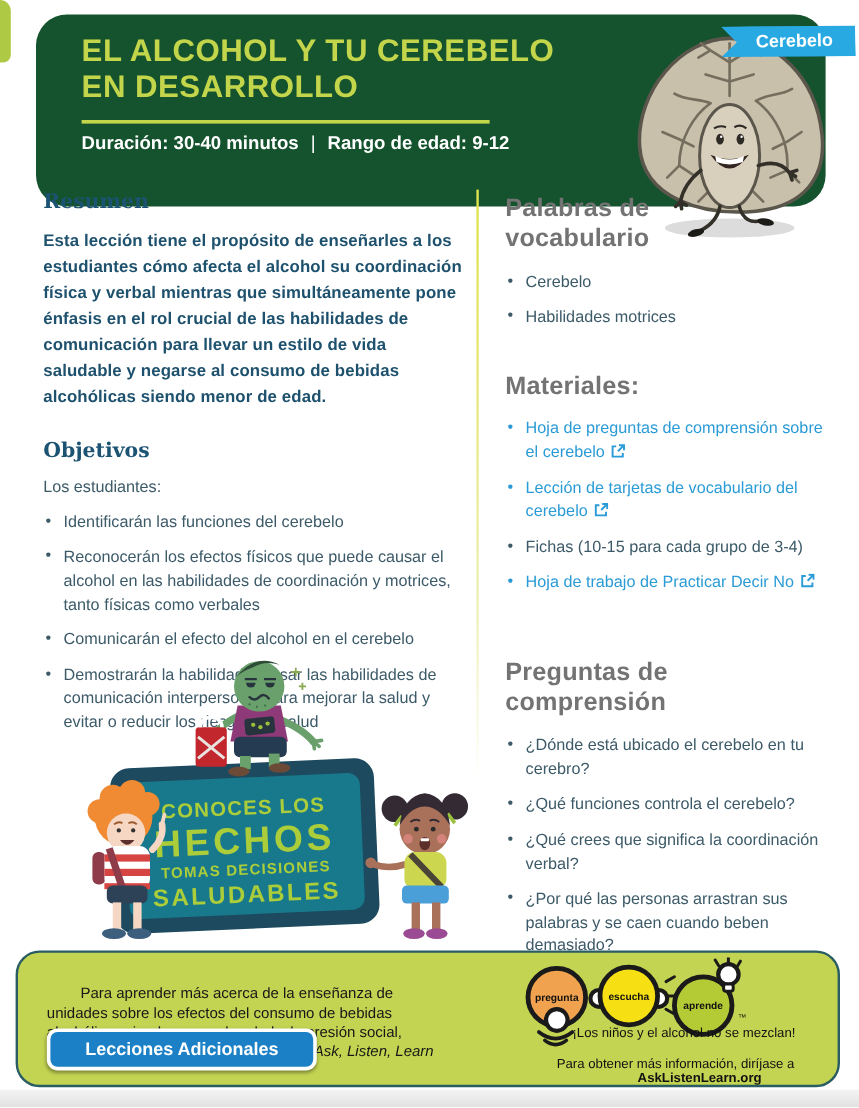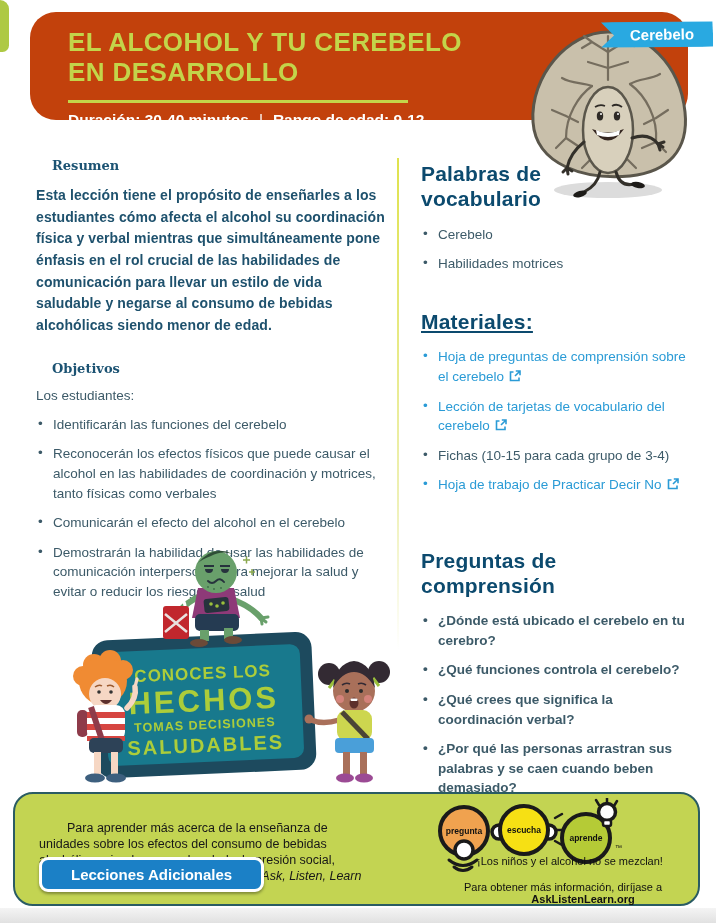--- a/index.html
+++ b/index.html
@@ -6,22 +6,22 @@
   .page { position:relative; width:716px; height:923px; background:#ffffff; overflow:hidden;
           font-family:"Liberation Sans", sans-serif; }
 
   .gray-bottom { position:absolute; left:0; right:0; top:908px; height:15px;
                  background:linear-gradient(180deg,#f4f4f4,#e1e1e1); }
 
   .corner-green { position:absolute; left:0; top:0; width:9px; height:52px;
                   background:#aec944; border-radius:0 14px 10px 0; }
 
   
-  .header { position:absolute; left:30px; top:12px; width:658px; height:108px;
-            background:#c2410c; border-radius:26px;text-decoration:underline; }
+  .header { position:absolute; left:30px; top:12px; width:658px; height:160px;
+            background:#14532d; border-radius:26px;text-decoration:underline; }
   .title { position:absolute; left:38px; top:15px; width:410px; color:#c3d54a;
            font-size:26px; line-height:1.16; font-weight:800; letter-spacing:0.4px; }
   .title-rule { position:absolute; left:38px; top:88px; width:340px; height:3px; background:#c3d54a; }
   .meta { position:absolute; left:38px; top:99px; color:#ffffff; font-size:15.5px; font-weight:700; }
   .meta .sep { margin:0 10px; font-weight:400; }
 
   .ribbon { position:absolute; left:601px; top:21px; width:112px; height:27px; background:#29a9e1;
             color:#fff; font-weight:700; font-size:15px; display:flex; align-items:center;
             justify-content:center; padding-left:10px; box-sizing:border-box;
             clip-path:polygon(0 0,100% 6%,100% 100%,0 94%,13px 50%);
@@ -29,43 +29,43 @@
 
   .brain-svg { position:absolute; left:522px; top:26px; width:178px; height:178px; z-index:2; }
 
   
   .divider { position:absolute; left:397px; top:158px; width:2px; height:492px;
              background:linear-gradient(180deg,#dfe24d 0%,#eef0b6 70%,rgba(255,255,255,0) 100%); }
 
   .col-left  { position:absolute; left:36px;  top:150px; width:352px; }
   .col-right { position:absolute; left:421px; top:150px; width:268px; }
 
-  h2.serif { font-family:"DejaVu Serif","Liberation Serif",serif; font-size:13px; color:#1c5373;
-             margin:8px 0 12px 16px; font-weight:700; }
+  h2.serif { font-family:"DejaVu Serif","Liberation Serif",serif; font-size:17px; color:#1c5373;
+             margin:8px 0 12px 0; font-weight:700; }
   .body-bold { font-size:14px; font-weight:700; color:#1e516d; line-height:1.55;
                margin:0 0 24px 0; letter-spacing:0.1px; }
   .intro { font-size:13.5px; color:#3c5a68; margin:10px 0 12px; }
 
   ul.dots { list-style:none; padding:0; margin:0; }
   ul.dots li { position:relative; padding-left:17px; font-size:13.5px; color:#3c5a68;
                line-height:1.45; margin-bottom:10px; }
   ul.dots li::before { content:"•"; position:absolute; left:2px; top:-1px; color:#3c5a68; }
 
-  .red-h { color:#0c4a6e; font-size:21px; font-weight:800; line-height:1.18;
+  .red-h { color:#737373; font-size:21px; font-weight:800; line-height:1.18;
            margin:0 0 13px 0; letter-spacing:0.2px; }
   .red-h.narrow { max-width:160px; margin-top:12px; }
-  .mt-lg { margin-top:36px;text-decoration:underline; }
+  .mt-lg { margin-top:36px; }
   .mt-xl { margin-top:54px; }
 
   .vocab-list li { margin-bottom:12px; font-size:13.5px; }
   .mat-list li { font-size:13px; margin-bottom:12px; line-height:1.45; }
   .mat-list li.link::before { color:#2a9bd6; }
   a.mat-link { color:#2a9bd6; text-decoration:none; cursor:pointer; }
   .ext-icon svg { vertical-align:-1px; margin-left:5px; }
-  .q-list li { font-size:13px; margin-bottom:12px; line-height:1.5;font-weight:bold; }
+  .q-list li { font-size:13px; margin-bottom:12px; line-height:1.5; }
 
   .illu-svg { position:absolute; left:60px; top:548px; width:338px; height:250px; }
 
   
   .footer-card { position:absolute; left:13px; top:792px; width:687px; height:114px;
                  background:#c3d452; border:2px solid #2a5c63; border-radius:20px;
                  box-sizing:border-box; }
   .footer-text { position:absolute; left:24px; top:13px; width:340px; font-size:12.5px;
                  line-height:1.3; color:#171717; }
   .footer-text .lead { font-weight:400;margin-left:28px; }

